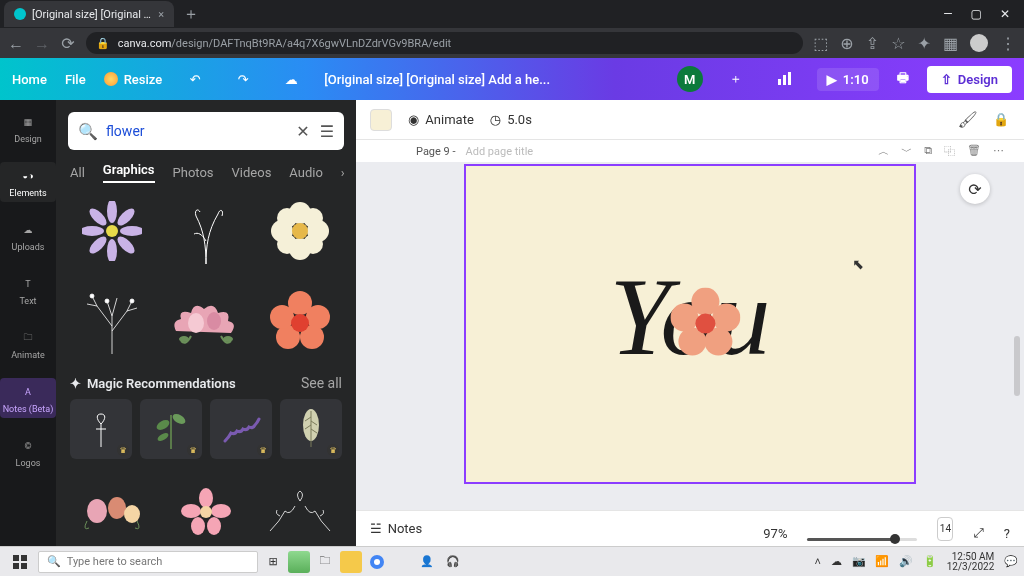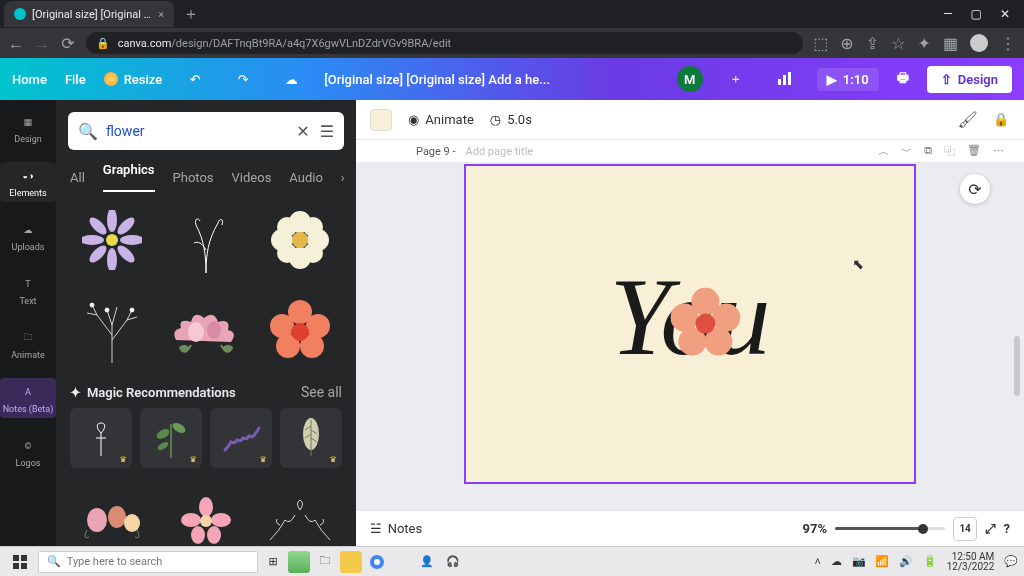--- a/index.html
+++ b/index.html
@@ -45,21 +45,21 @@
 .rail-icon { width: 20px; height: 20px; display: flex; align-items: center; justify-content: center; }
 
 
 .panel { width: 300px; background: #252627; display: flex; flex-direction: column; color: #e8eaed; position: relative; }
 .search-row { padding: 12px; }
 .search-box { background: #fff; border-radius: 6px; height: 38px; display: flex; align-items: center; padding: 0 10px; gap: 8px; }
 .search-box input { border: none; outline: none; flex: 1; font-size: 14px; color: #1d4ed8; background: transparent; }
 .search-icons { display: flex; gap: 10px; color: #555; }
 .tabs-row { display: flex; gap: 18px; padding: 0 14px 8px; font-size: 13px; align-items: center; position: relative; }
 .cat-tab { color: #a6a6a6; }
-.cat-tab.active { color: #fff; font-weight: 600; border-bottom: 2px solid #fff; padding-bottom: 13px; }
+.cat-tab.active { color: #fff; font-weight: 600; border-bottom: 2px solid #fff; padding-bottom: 4px; }
 .tabs-arrow { margin-left: auto; color: #a6a6a6; }
 
 .grid-scroll { flex: 1; overflow-y: auto; padding: 0 14px 10px; }
 .el-grid { display: grid; grid-template-columns: repeat(3, 1fr); gap: 10px; }
 .el-cell { height: 80px; display: flex; align-items: center; justify-content: center; border-radius: 6px; }
 .section-head { display: flex; align-items: center; padding: 14px 0 8px; gap: 6px; font-size: 13px; font-weight: 600; }
 .section-head .see-all { margin-left: auto; font-weight: 400; color: #a6a6a6; font-size: 14px; }
 .rec-grid { display: grid; grid-template-columns: repeat(4, 1fr); gap: 8px; }
 .rec-cell { height: 60px; background: #333438; border-radius: 6px; display: flex; align-items: center; justify-content: center; position: relative; }
 .crown { position: absolute; bottom: 3px; right: 3px; width: 12px; height: 12px; background: #333; border-radius: 50%; display: flex; align-items: center; justify-content: center; font-size: 8px; color: #ffd966; }
@@ -81,25 +81,25 @@
 .stage { flex: 1; background: #ebecf0; position: relative; overflow: hidden; display: flex; align-items: flex-start; justify-content: center; padding: 0 40px 20px; }
 .refresh-fab { position: absolute; top: 12px; right: 34px; width: 30px; height: 30px; background: #fff; border-radius: 50%; box-shadow: 0 1px 4px rgba(0,0,0,0.2); display: flex; align-items: center; justify-content: center; color: #333; }
 .page { width: 452px; height: 320px; background: #f7f0d6; border: 2px solid #8b3dff; position: relative; margin-top: 2px; }
 .text-you { position: absolute; left: 50%; top: 50%; transform: translate(-50%,-55%); font-family: 'Brush Script MT', cursive; font-size: 110px; color: #1a1a1a; font-style: italic; }
 .canvas-flower { position: absolute; left: 50%; top: 50%; transform: translate(-28%,-52%); }
 .cursor-ptr { position: absolute; right: 50px; top: 90px; font-size: 14px; color: #333; }
 .stage-scroll { position:absolute; right: 4px; top: 50%; width: 6px; height: 60px; background: #c9c9cc; border-radius: 3px;}
 
 .footer-bar { height: 36px; border-top: 1px solid #e5e5e5; display: flex; align-items: center; padding: 0 14px; gap: 14px; font-size: 13px; color: #333; }
 .notes { display: flex; align-items: center; gap: 6px; }
-.zoom-group { margin-left: auto; display: flex; align-items: center; gap: 8px; font-weight: bold; }
+.zoom-group { margin-left: auto; display: flex; align-items: flex-end; gap: 20px; }
 .slider { width: 110px; height: 3px; background: #ddd; position: relative; border-radius: 2px;}
 .slider .fill { position: absolute; left:0; top:0; height:100%; width: 80%; background:#555; border-radius:2px;}
 .slider .knob { position: absolute; left: 80%; top: 50%; width: 10px; height: 10px; background: #333; border-radius: 50%; transform: translate(-50%,-50%);}
-.grid-btn { width: 24px; height: 24px; border: 1px solid #ccc; border-radius: 4px; display: flex; align-items: center; justify-content: center; font-size: 10px;}
+.grid-btn { width: 16px; height: 24px; border: 1px solid #ccc; border-radius: 4px; display: flex; align-items: center; justify-content: center; font-size: 10px;}
 
 
 .taskbar { height: 30px; background: #e9e9ec; display: flex; align-items: center; padding: 0 6px; gap: 4px; font-size: 11px; color: #333; border-top: 1px solid #ccc; }
 .start { width: 28px; height: 24px; display:flex; align-items:center; justify-content:center;}
 .search-task { flex: 0 0 220px; height: 22px; background: #fff; border: 1px solid #ccc; border-radius: 2px; display: flex; align-items: center; padding: 0 8px; gap: 6px; color: #777; }
 .tray { margin-left: auto; display: flex; align-items: center; gap: 10px; }
 .tray-time { display: flex; flex-direction: column; align-items: flex-end; line-height: 1; font-size: 10px;}
 .task-icon { width: 22px; height: 22px; display:flex; align-items:center; justify-content:center; border-radius:3px;}
 
 svg { display: block; }

